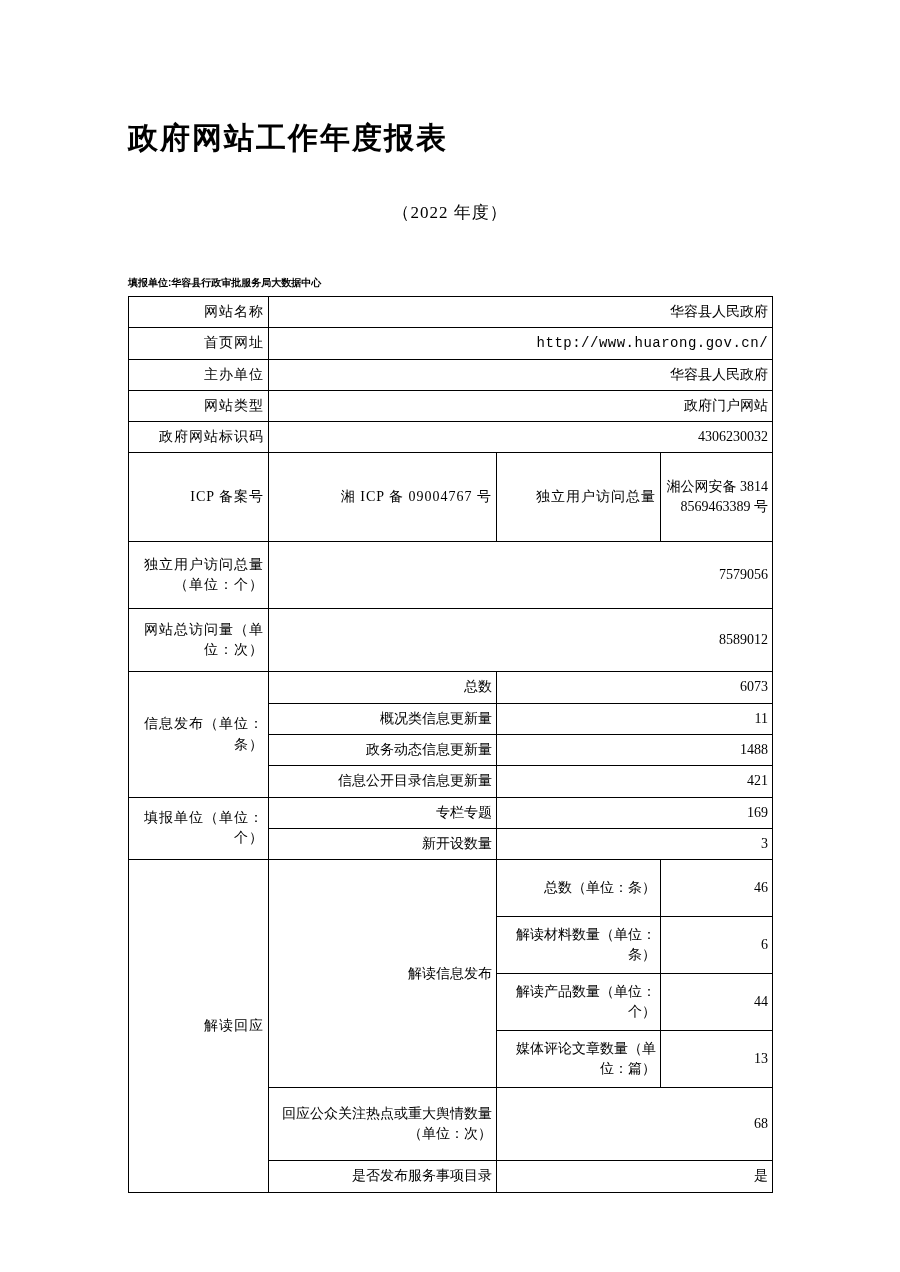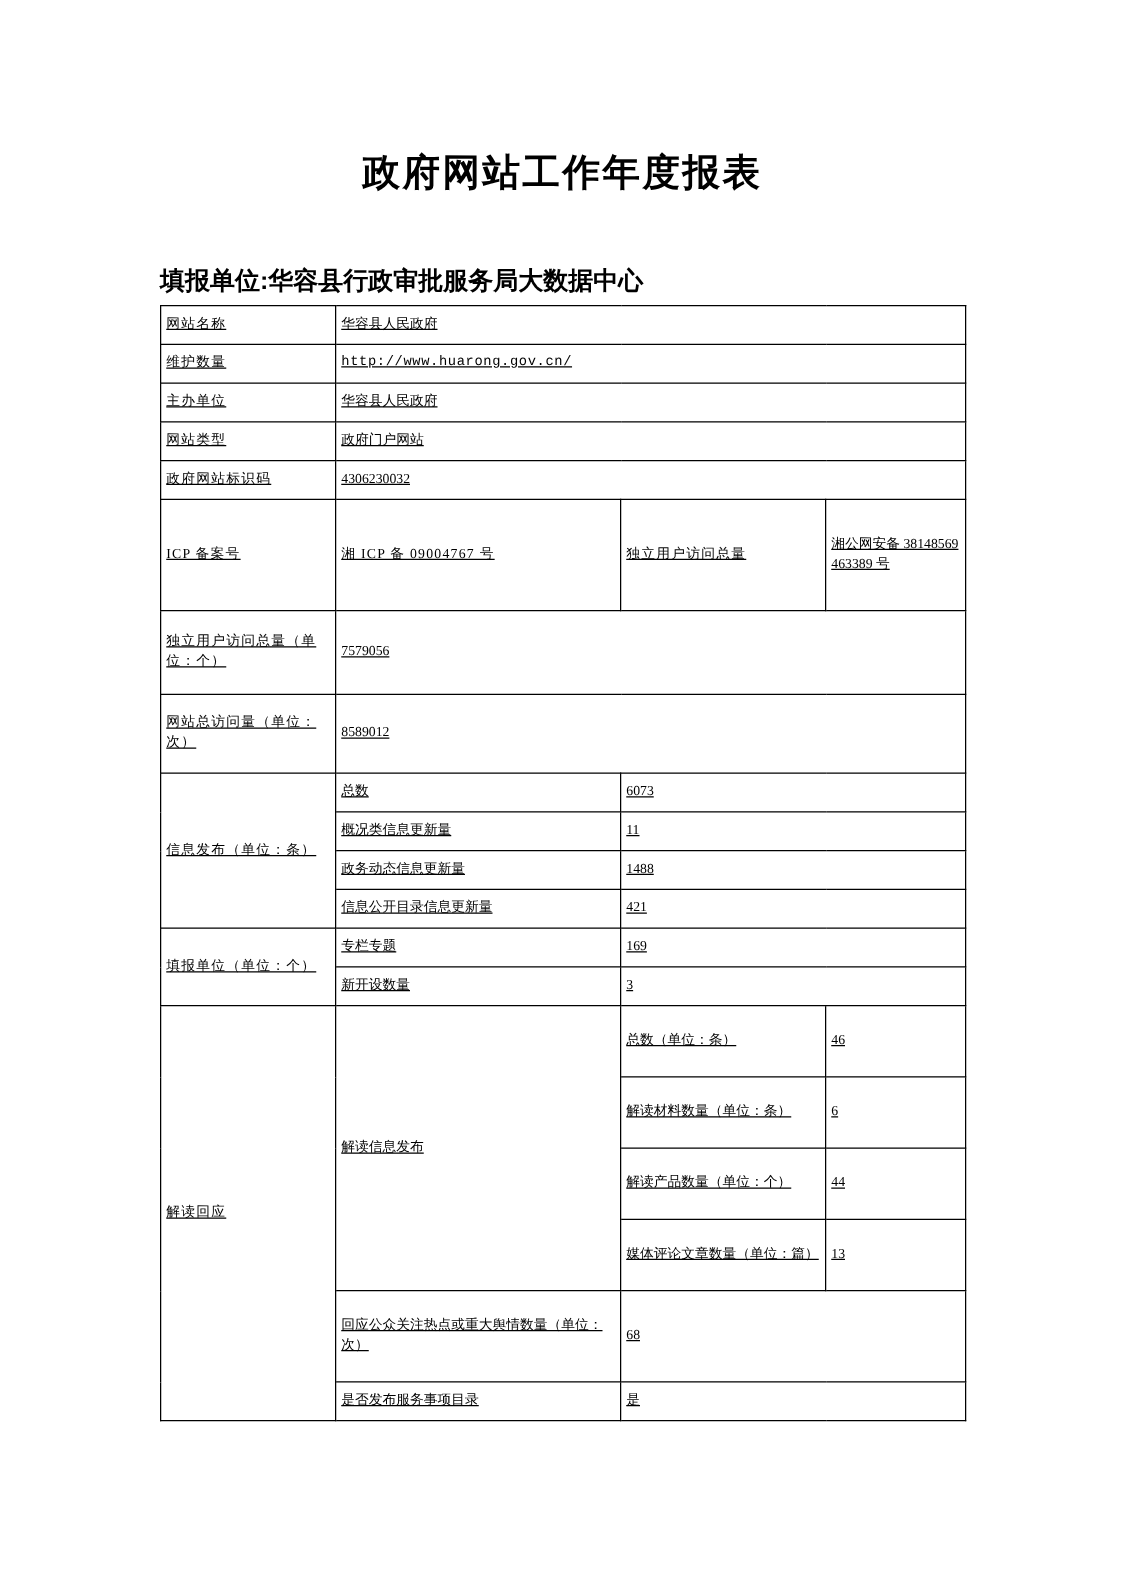--- a/index.html
+++ b/index.html
@@ -16,54 +16,53 @@
     overflow: hidden;
   }
   .page {
     width: 900px;
     height: 1272px;
     box-sizing: border-box;
     padding: 0 128px;
     position: relative;
   }
   .doc-title {
-    text-align: center;
+    text-align: left;
     font-size: 30px;
     font-weight: bold;
     letter-spacing: 2px;
     margin-top: 118px;
     font-family: "Liberation Sans", "DejaVu Sans", sans-serif;
   }
   .doc-subtitle {
     text-align: center;
     font-size: 17px;
     margin-top: 42px;
     letter-spacing: 1px;
   }
   .filer-line {
-    font-size: 20px;
+    font-size: 10px;
     font-weight: bold;
     margin-top: 52px;
     margin-bottom: 6px;
     font-family: "Liberation Sans", "DejaVu Sans", sans-serif;
   }
   table.report {
     border-collapse: collapse;
     width: 644px;
     table-layout: fixed;
   }
   table.report td {
     border: 1px solid #000000;
-    font-size: 11px;
-    text-align: left;
+    font-size: 14px;
+    text-align: right;
     vertical-align: middle;
     padding: 5px 4px;
     line-height: 1.45;
     word-break: break-all;
-    text-decoration: underline;
   }
   td.label {
     letter-spacing: 1px;
   }
   td.mono {
     font-family: "Liberation Mono", "DejaVu Sans Mono", monospace;
     font-size: 14px;
     letter-spacing: 0.5px;
   }
   td.num {
@@ -80,36 +79,37 @@
   .two-line {
     line-height: 1.4;
   }
 </style>
 </head>
 <body>
 
 <div class="page">
 
   <div class="doc-title">政府网站工作年度报表</div>
+  <div class="doc-subtitle">（2022 年度）</div>
   <div class="filer-line">填报单位:华容县行政审批服务局大数据中心</div>
 
   <table class="report">
     <colgroup>
       <col style="width:140px">
       <col style="width:228px">
       <col style="width:164px">
       <col style="width:112px">
     </colgroup>
     <tbody>
       <tr class="row-h-normal">
         <td class="label">网站名称</td>
         <td colspan="3">华容县人民政府</td>
       </tr>
       <tr class="row-h-normal">
-        <td class="label">维护数量</td>
+        <td class="label">首页网址</td>
         <td colspan="3" class="mono">http://www.huarong.gov.cn/</td>
       </tr>
       <tr class="row-h-normal">
         <td class="label">主办单位</td>
         <td colspan="3">华容县人民政府</td>
       </tr>
       <tr class="row-h-normal">
         <td class="label">网站类型</td>
         <td colspan="3">政府门户网站</td>
       </tr>

